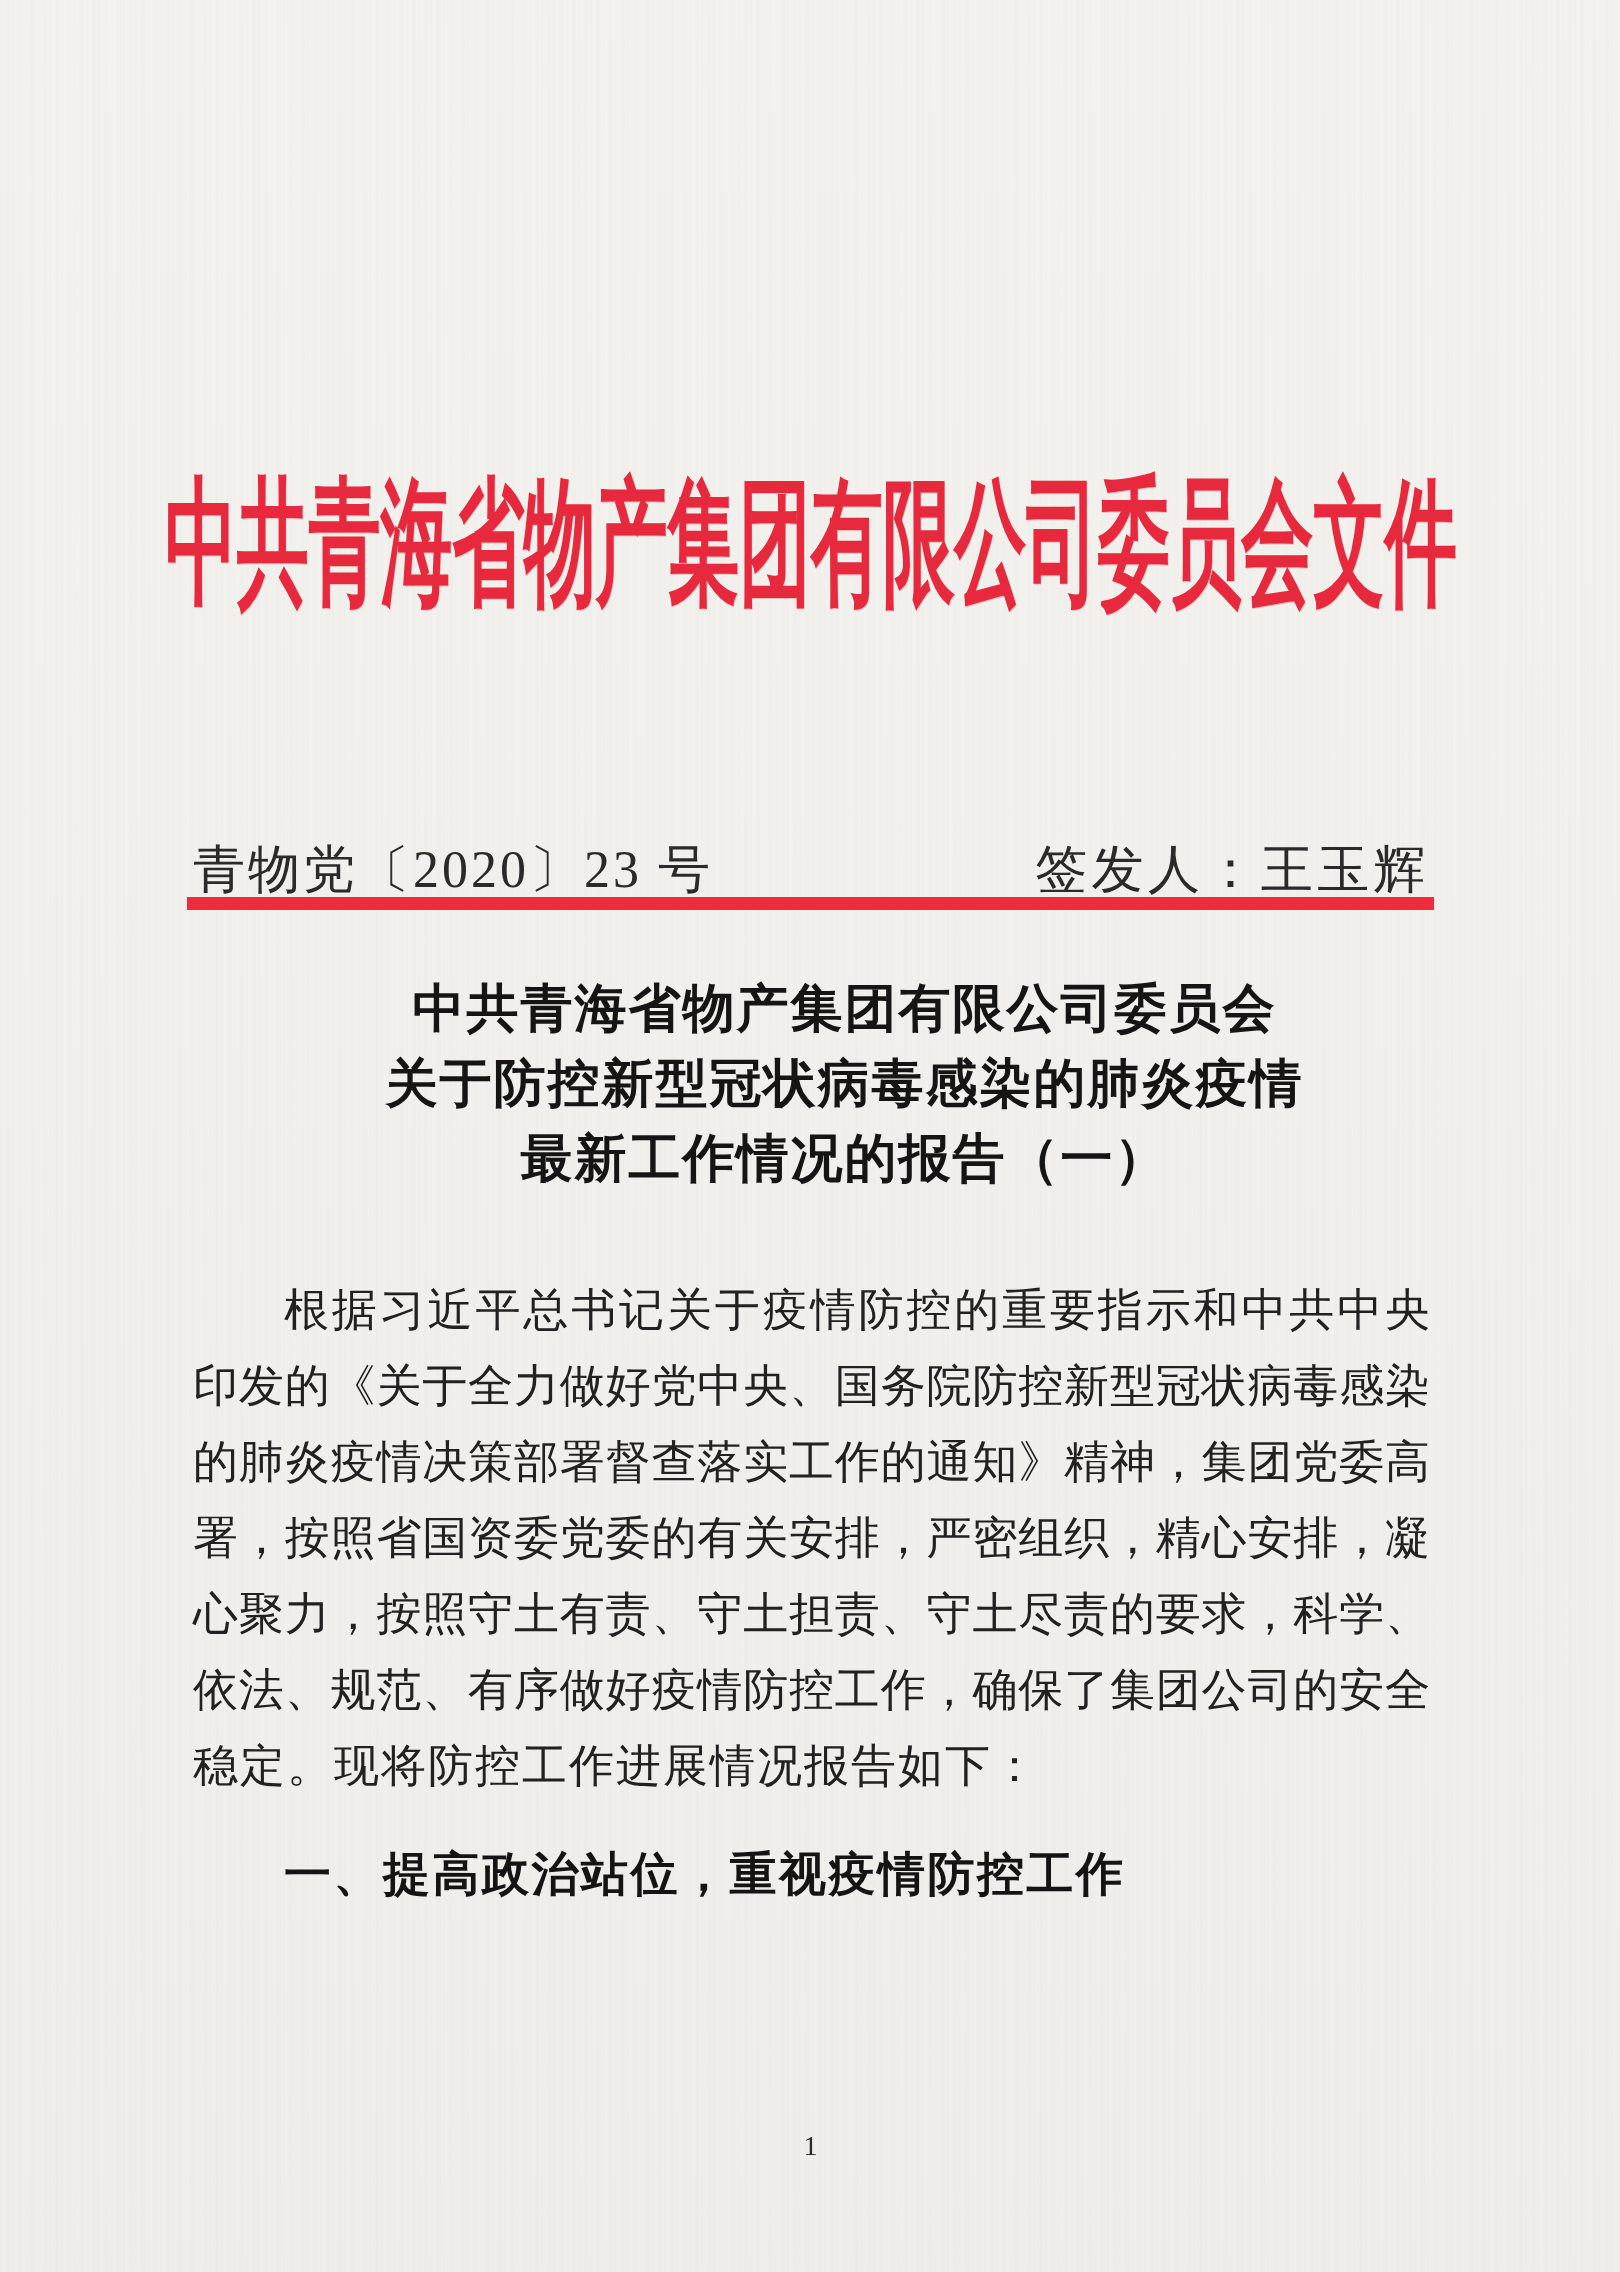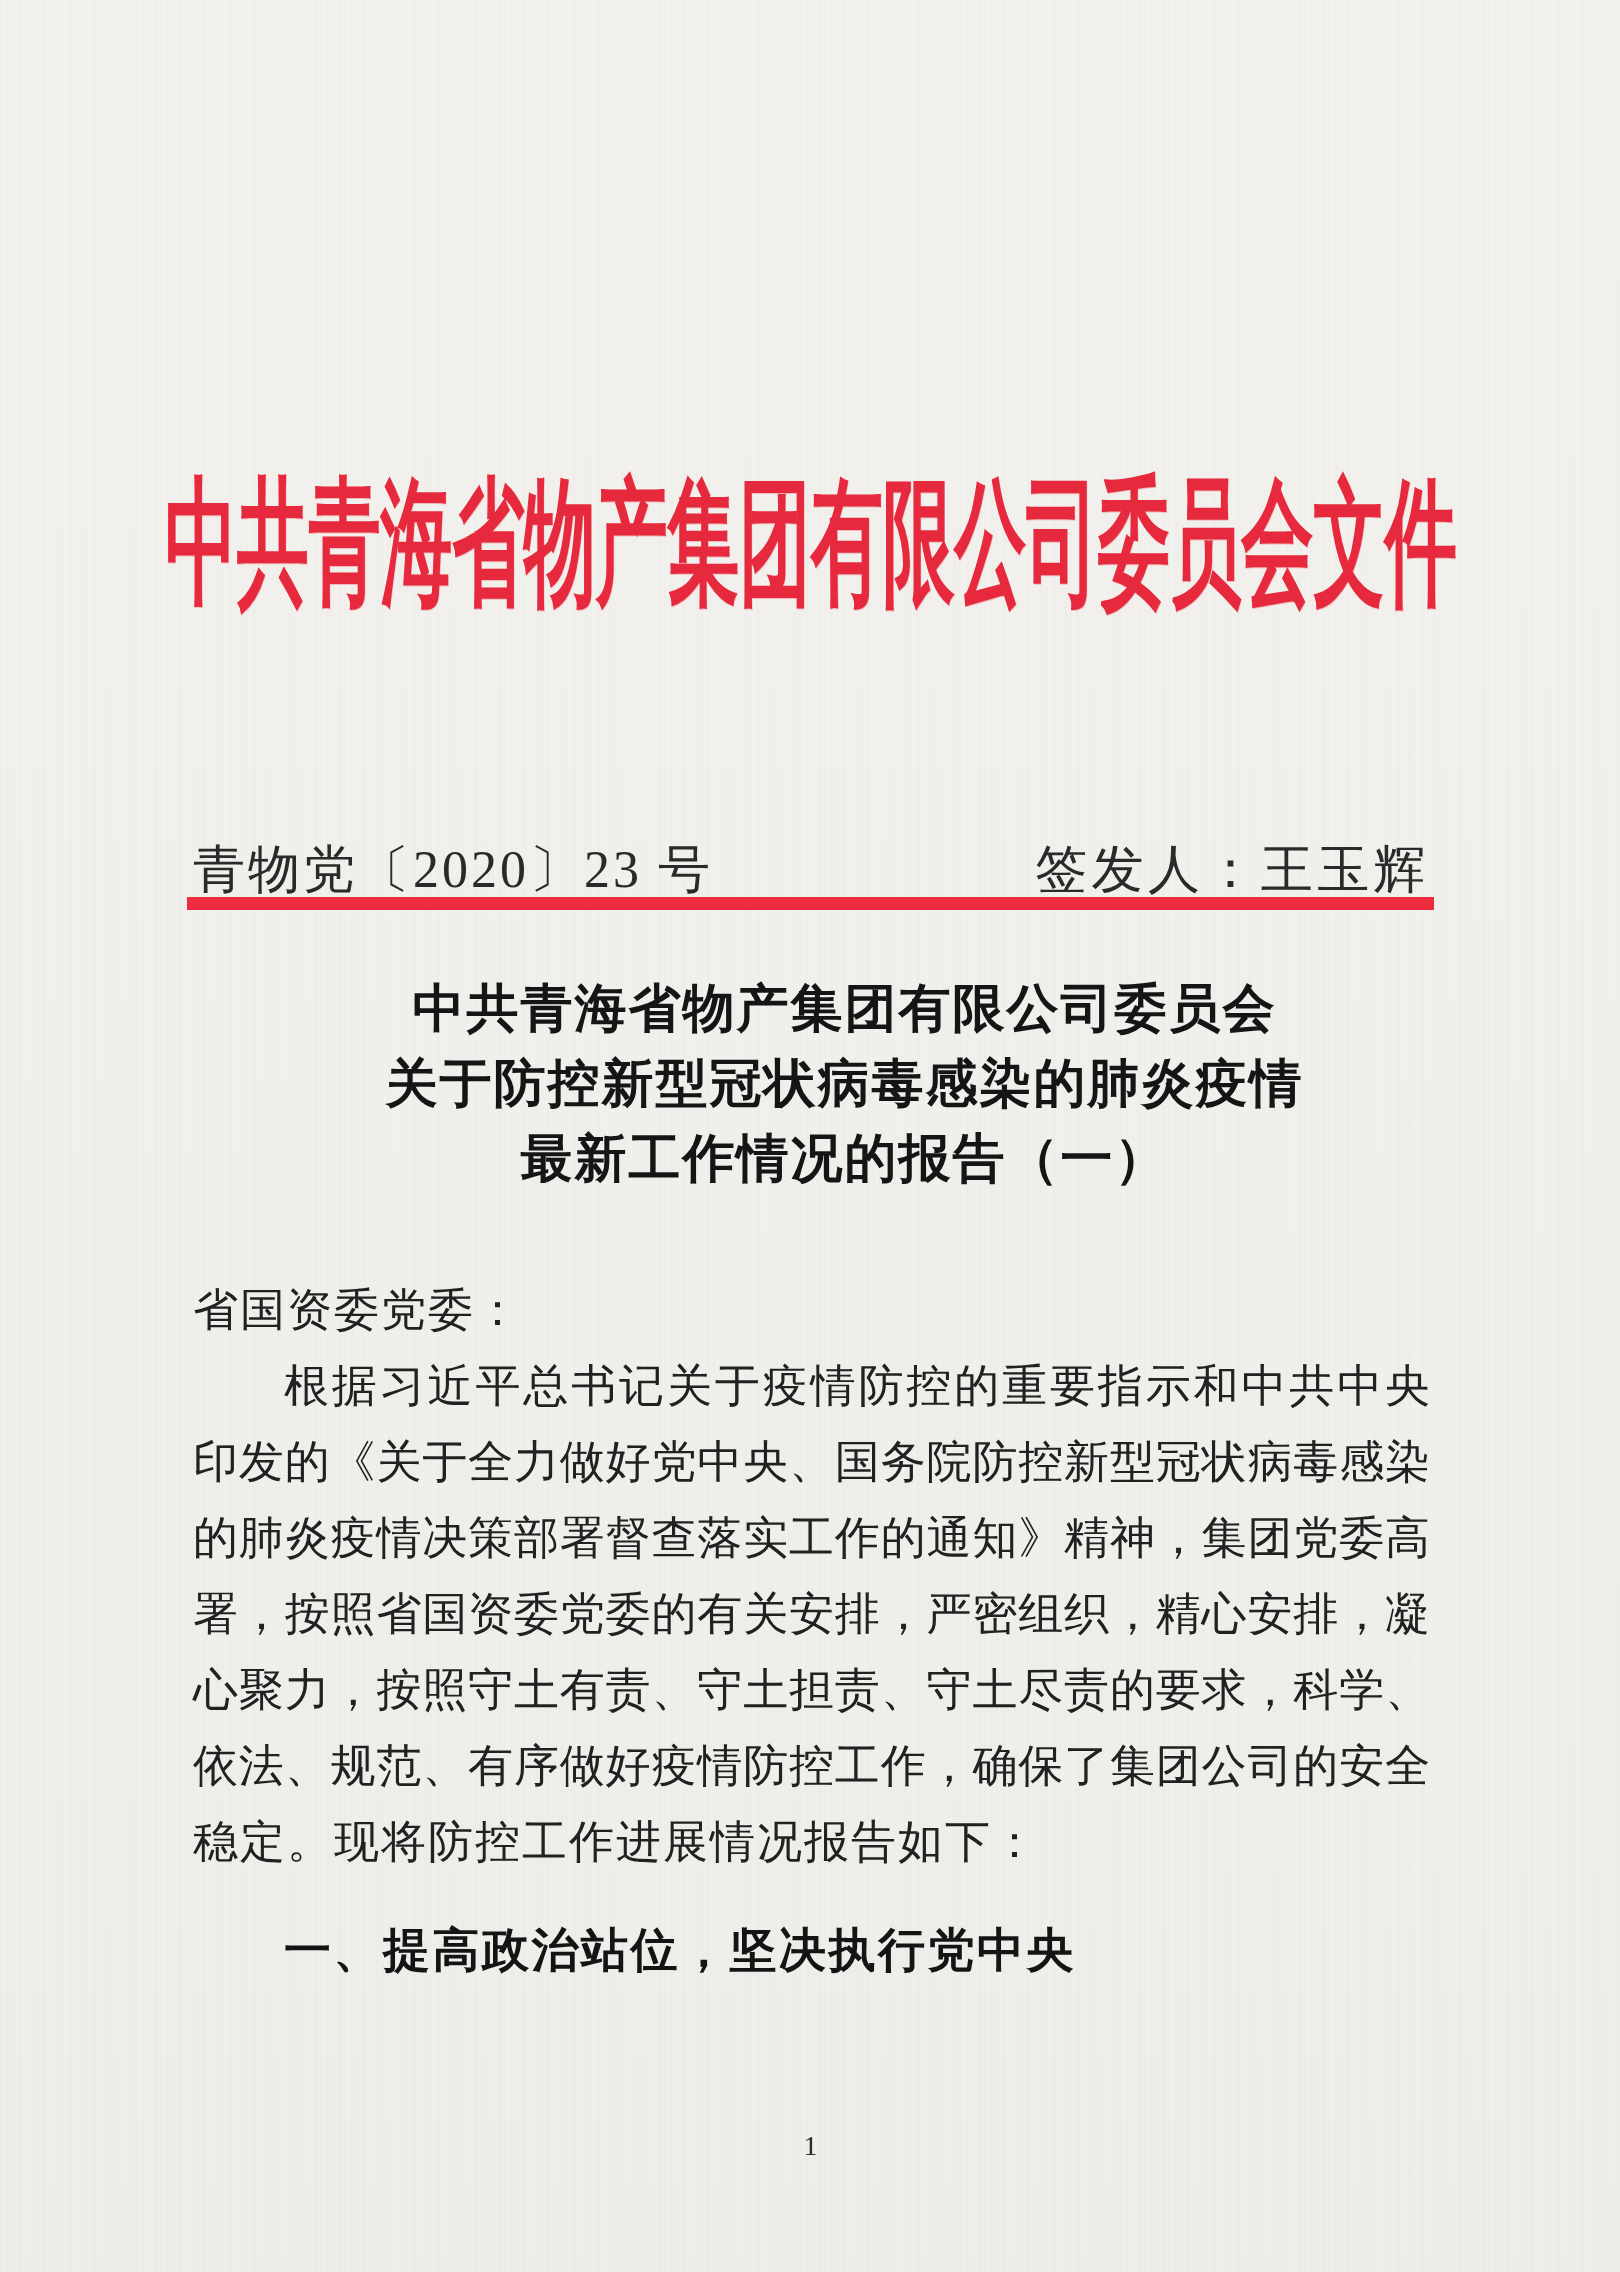--- a/index.html
+++ b/index.html
@@ -145,27 +145,26 @@
 
   <div class="red-line"></div>
 
   <div class="doc-title">
     <div>中共青海省物产集团有限公司委员会</div>
     <div>关于防控新型冠状病毒感染的肺炎疫情</div>
     <div>最新工作情况的报告（一）</div>
   </div>
 
   <div class="doc-body">
-    <div class="b-line noj">省国资委党委：</div>
     <div class="b-line indent">根据习近平总书记关于疫情防控的重要指示和中共中央</div>
     <div class="b-line">印发的《关于全力做好党中央、国务院防控新型冠状病毒感染</div>
     <div class="b-line">的肺炎疫情决策部署督查落实工作的通知》精神，集团党委高</div>
     <div class="b-line">署，按照省国资委党委的有关安排，严密组织，精心安排，凝</div>
     <div class="b-line">心聚力，按照守土有责、守土担责、守土尽责的要求，科学、</div>
     <div class="b-line">依法、规范、有序做好疫情防控工作，确保了集团公司的安全</div>
     <div class="b-line noj">稳定。现将防控工作进展情况报告如下：</div>
-    <div class="section-heading">一、提高政治站位，坚决执行党中央</div>
+    <div class="section-heading">一、提高政治站位，重视疫情防控工作</div>
   </div>
 
   <div class="page-number">1</div>
 
 </div>
 
 
 </body></html>

